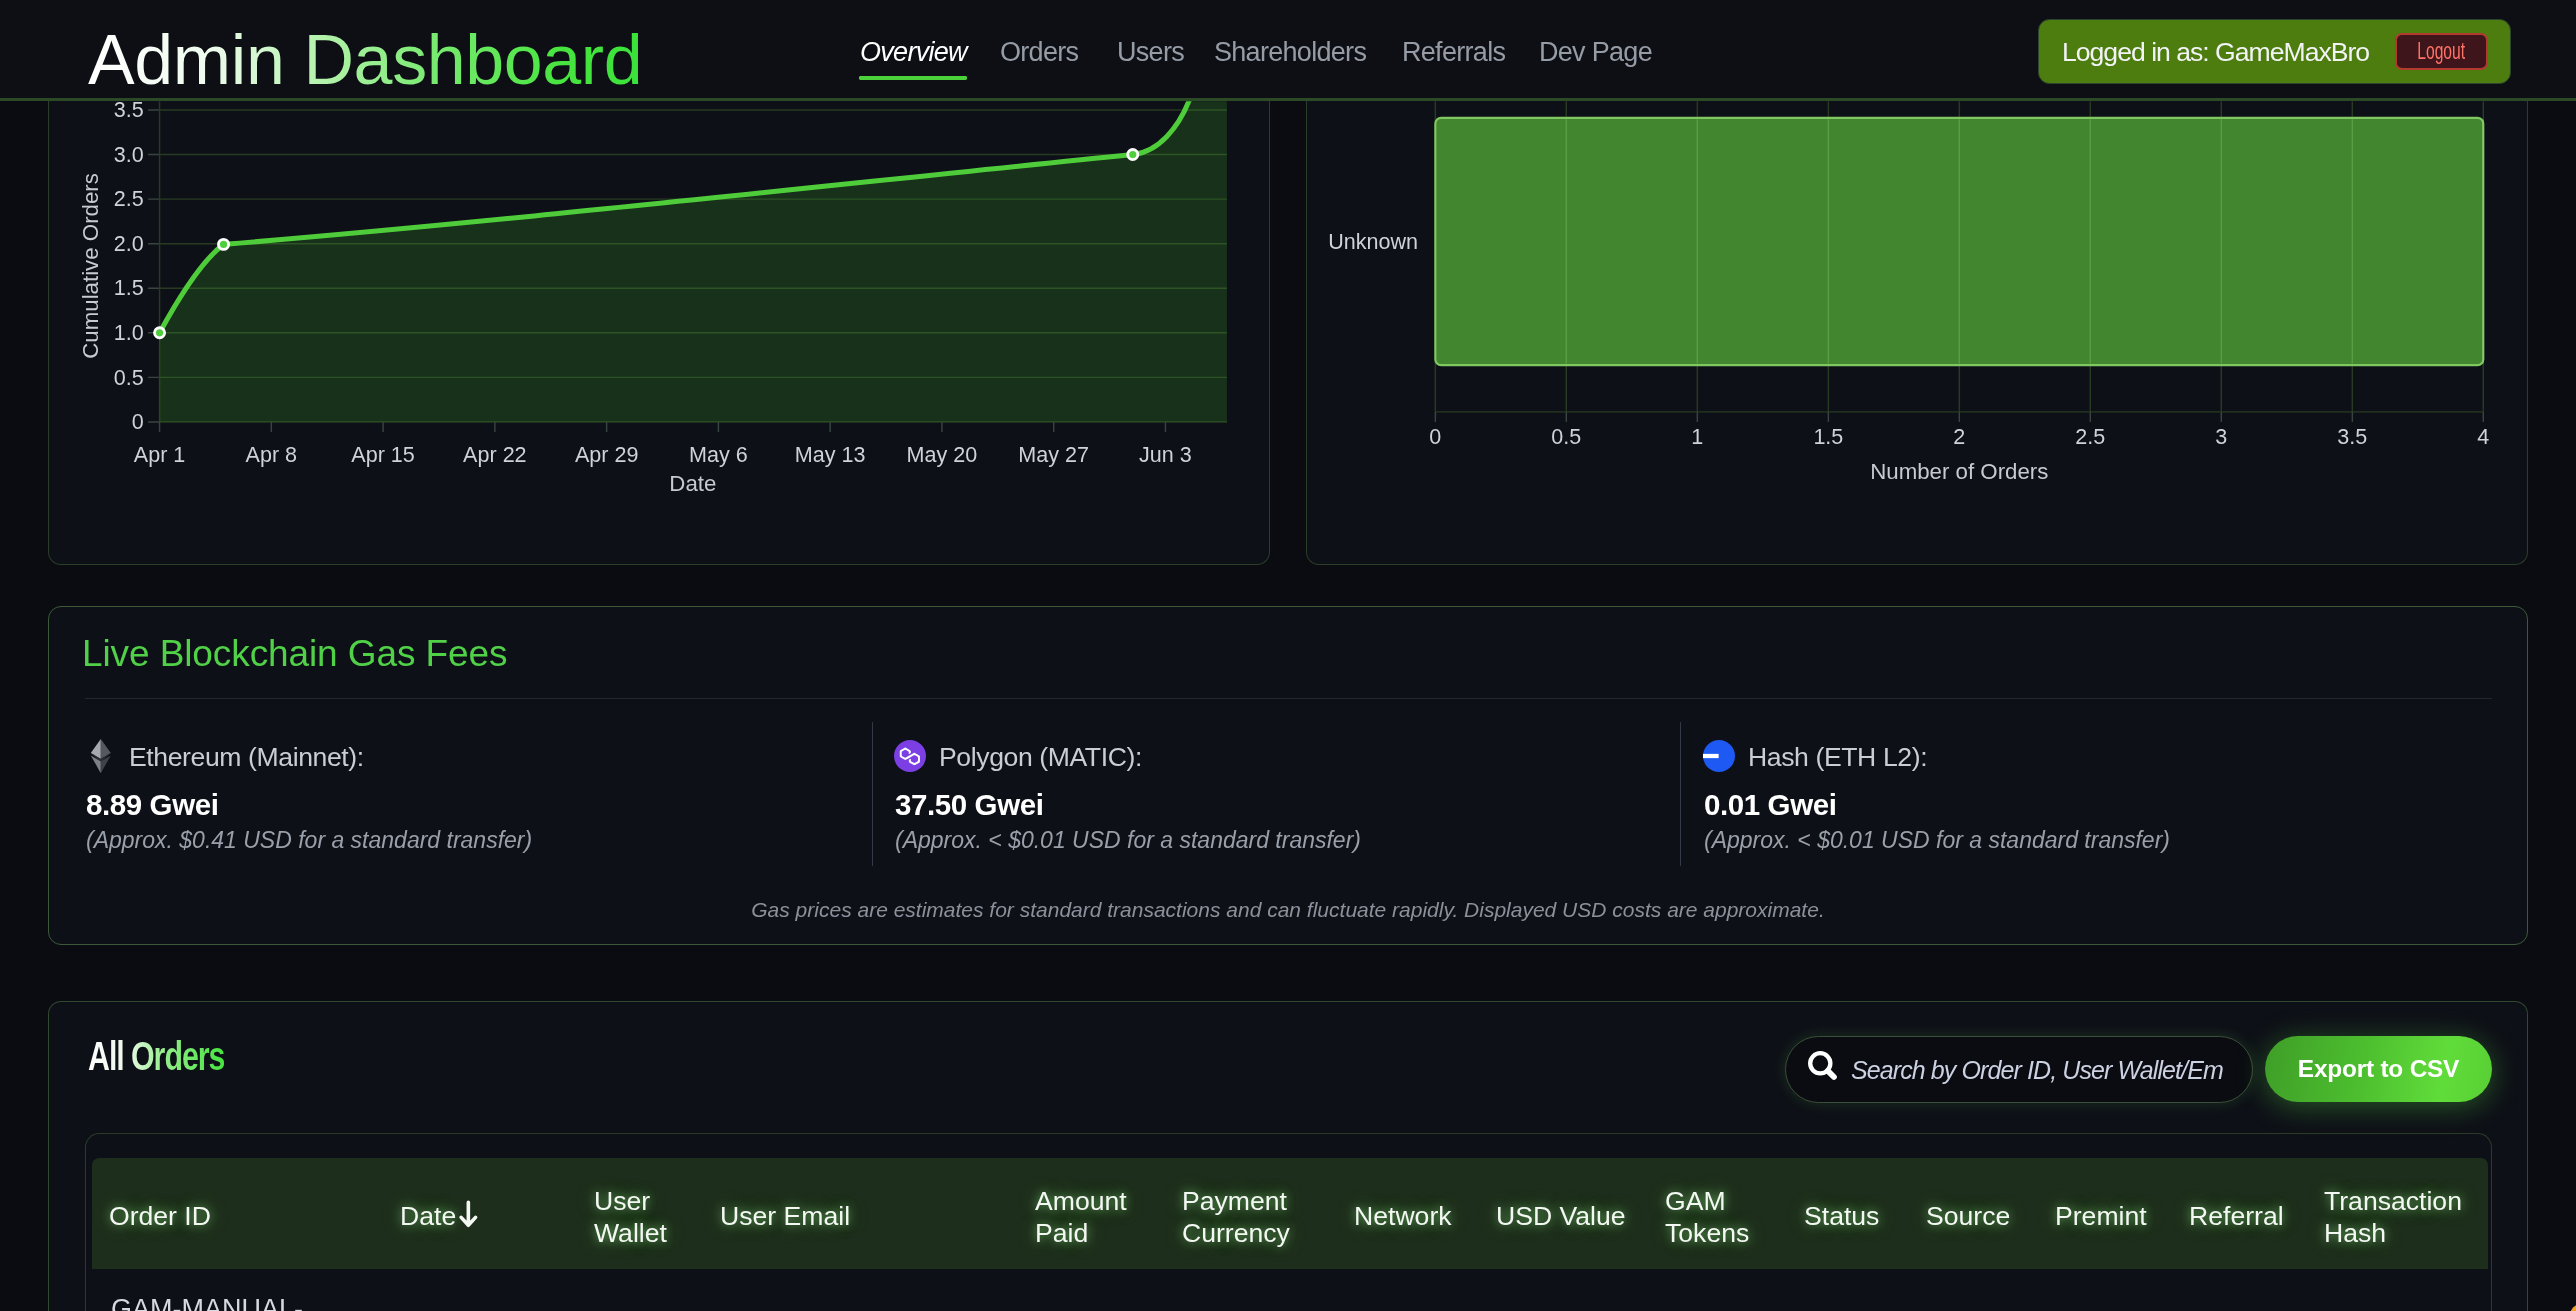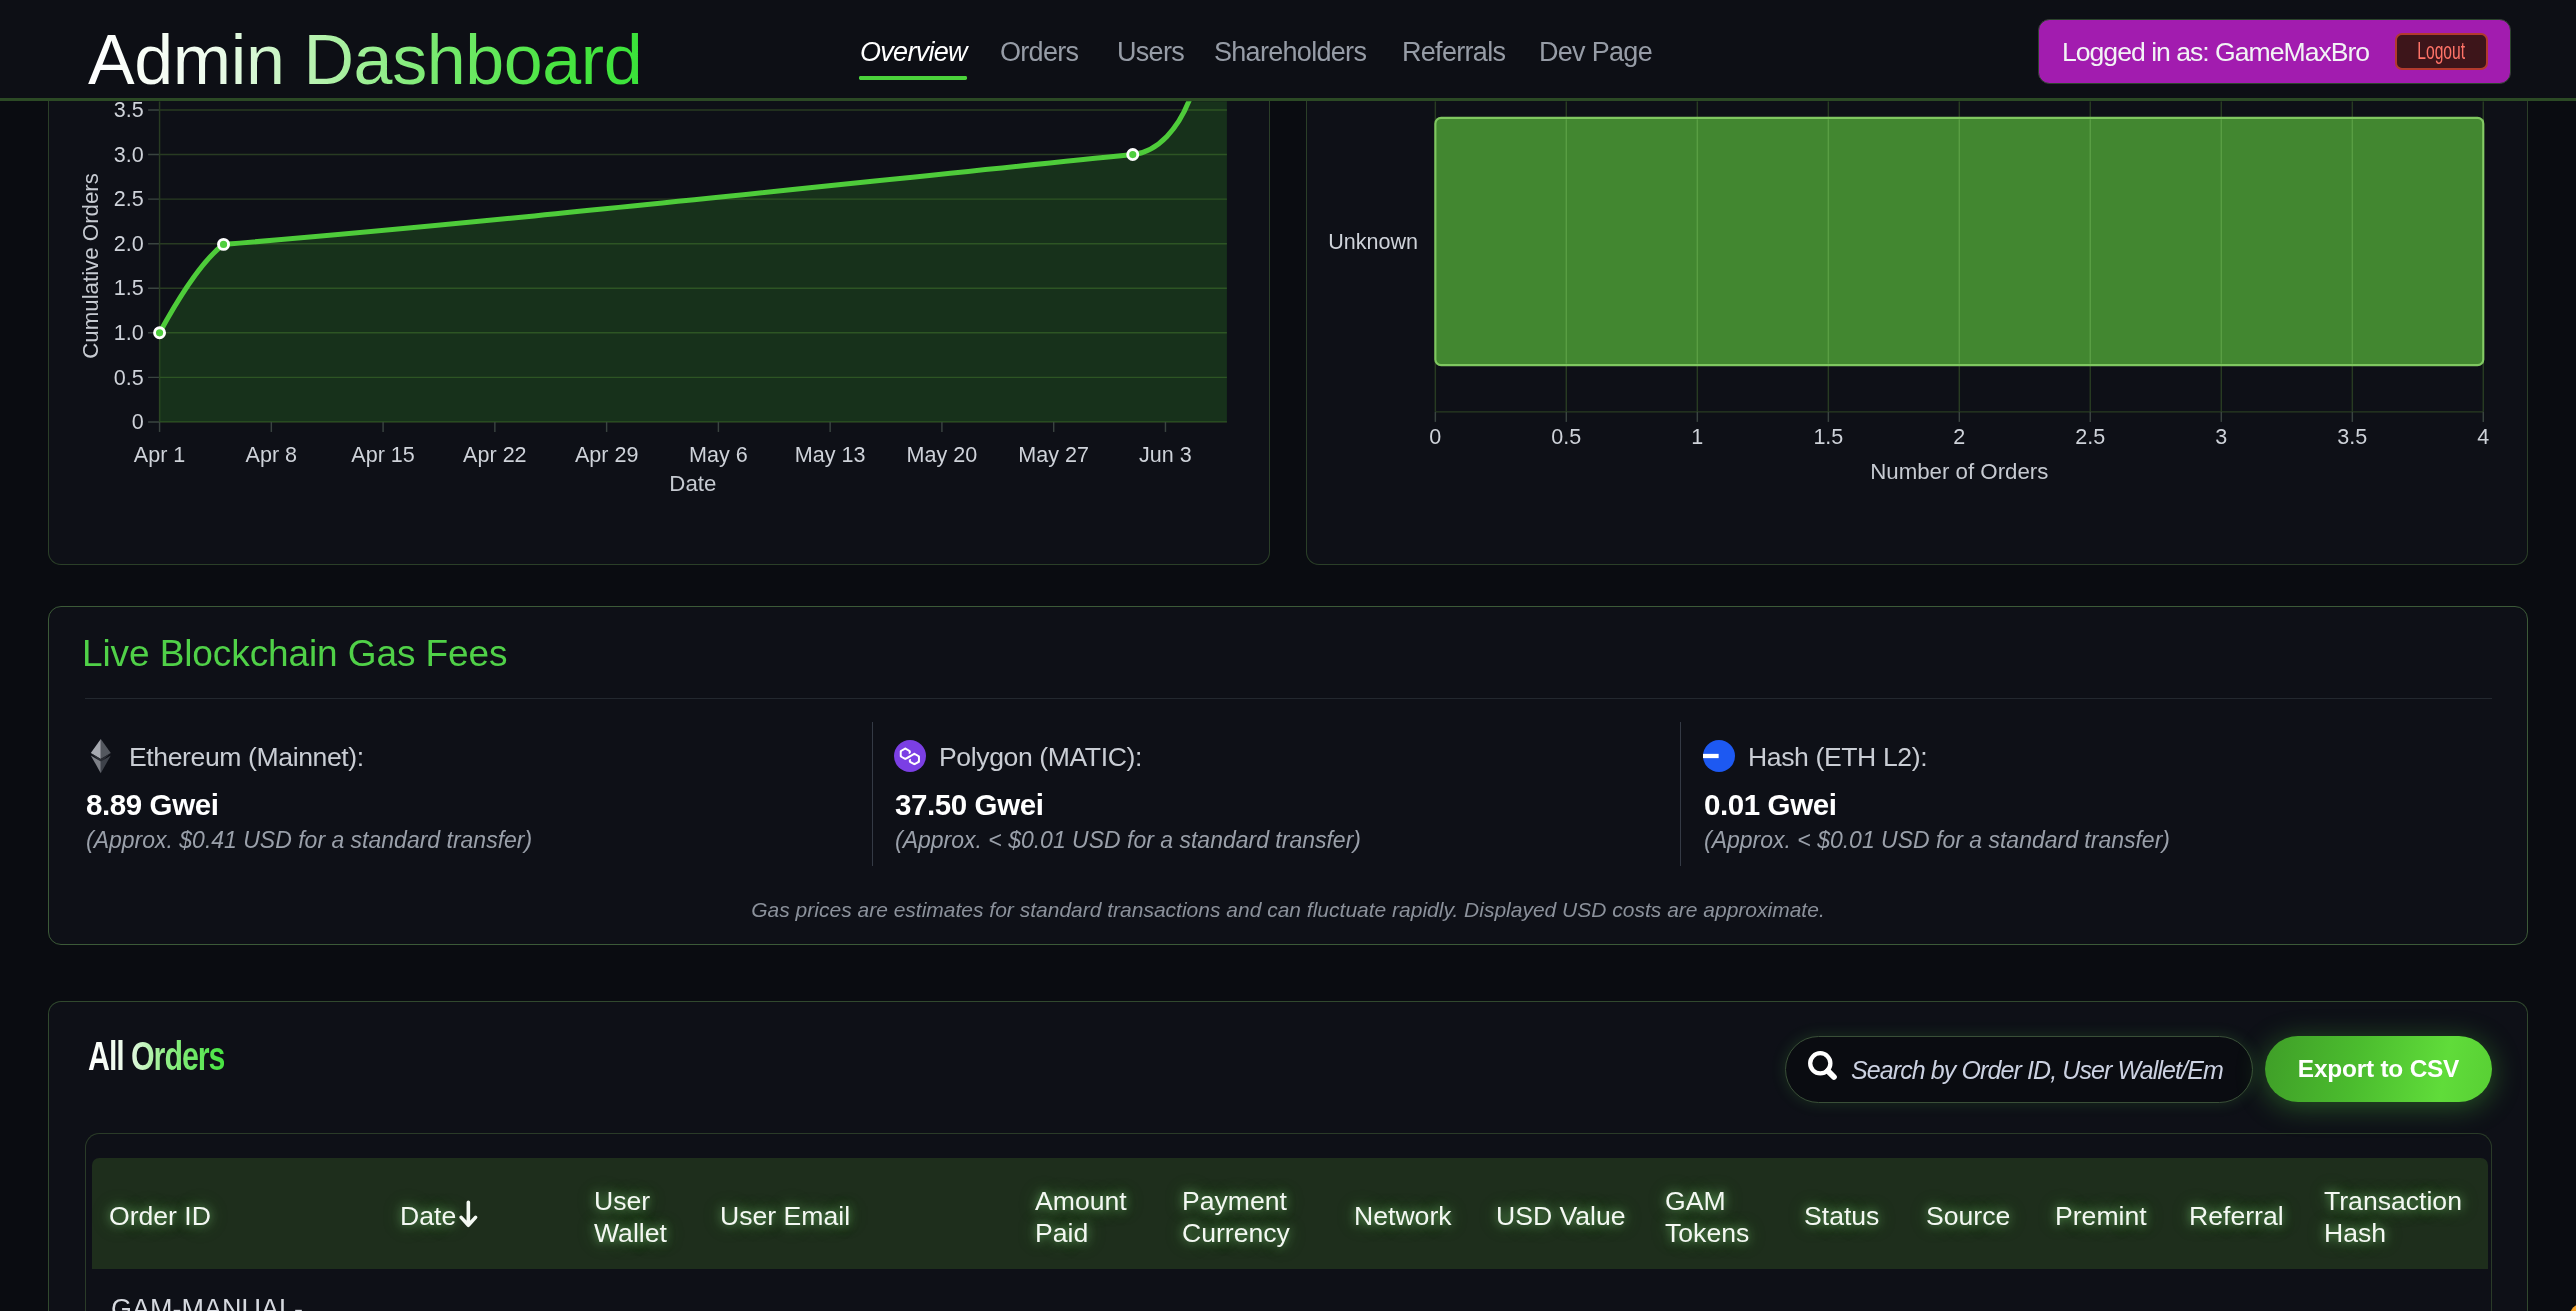--- a/index.html
+++ b/index.html
@@ -8,21 +8,21 @@
 .abs { position:absolute; }
 
 
 #header { position:absolute; left:0; top:0; width:2576px; height:101px; background:#0d0f15; border-bottom:3.6px solid #2c4a25; z-index:50; }
 #title { position:absolute; left:68px; top:20px; font-size:70px; font-weight:500; letter-spacing:-0.4px;
   background:linear-gradient(90deg,#ffffff 0%,#eefbed 22%,#b4f2ac 42%,#7aea71 62%,#48e440 85%,#3ae23a 100%);
   -webkit-background-clip:text; background-clip:text; color:transparent;margin-left:20px; }
 .nav { position:absolute; top:37px; font-size:27px; letter-spacing:-0.7px; color:#969ca6; }
 .nav.active { color:#ffffff; }
 #nav-underline { position:absolute; left:859px; top:76px; width:108px; height:3.6px; background:#4bd23b; border-radius:1.4px; }
-#loginbox { position:absolute; left:2038px; top:19.4px; width:473px; height:65px; background:#a21caf; border:1.4px solid #2c452c; border-radius:11.5px; }
+#loginbox { position:absolute; left:2038px; top:19.4px; width:473px; height:65px; background:#4d7c0f; border:1.4px solid #2c452c; border-radius:11.5px; }
 #logintext { position:absolute; left:23px; top:16.5px; font-size:26.6px; letter-spacing:-1px; color:#f2f3f5; }
 #logoutbtn { position:absolute; left:356px; top:12.2px; width:93px; height:37px; background:#3d151a; border:2.2px solid #b23a2e; border-radius:7px; color:#ff7368; font-size:23px; text-align:center; line-height:33px; }
 
 
 .card { position:absolute; background:#0e1017; border:1.4px solid #2b3f28; }
 #card-chart-l { left:48px; top:72px; width:1222px; height:493px; border-radius:0 0 13px 13px; border-top:none; }
 #card-chart-r { left:1306px; top:72px; width:1222px; height:493px; border-radius:0 0 13px 13px; border-top:none; }
 #card-gas { left:48px; top:606px; width:2480px; height:339px; border-radius:13px; border-color:#3c5a38; }
 #card-orders { left:48px; top:1001px; width:2480px; height:374px; border-radius:13px 13px 0 0; border-color:#31492e; border-bottom:none; }
 

